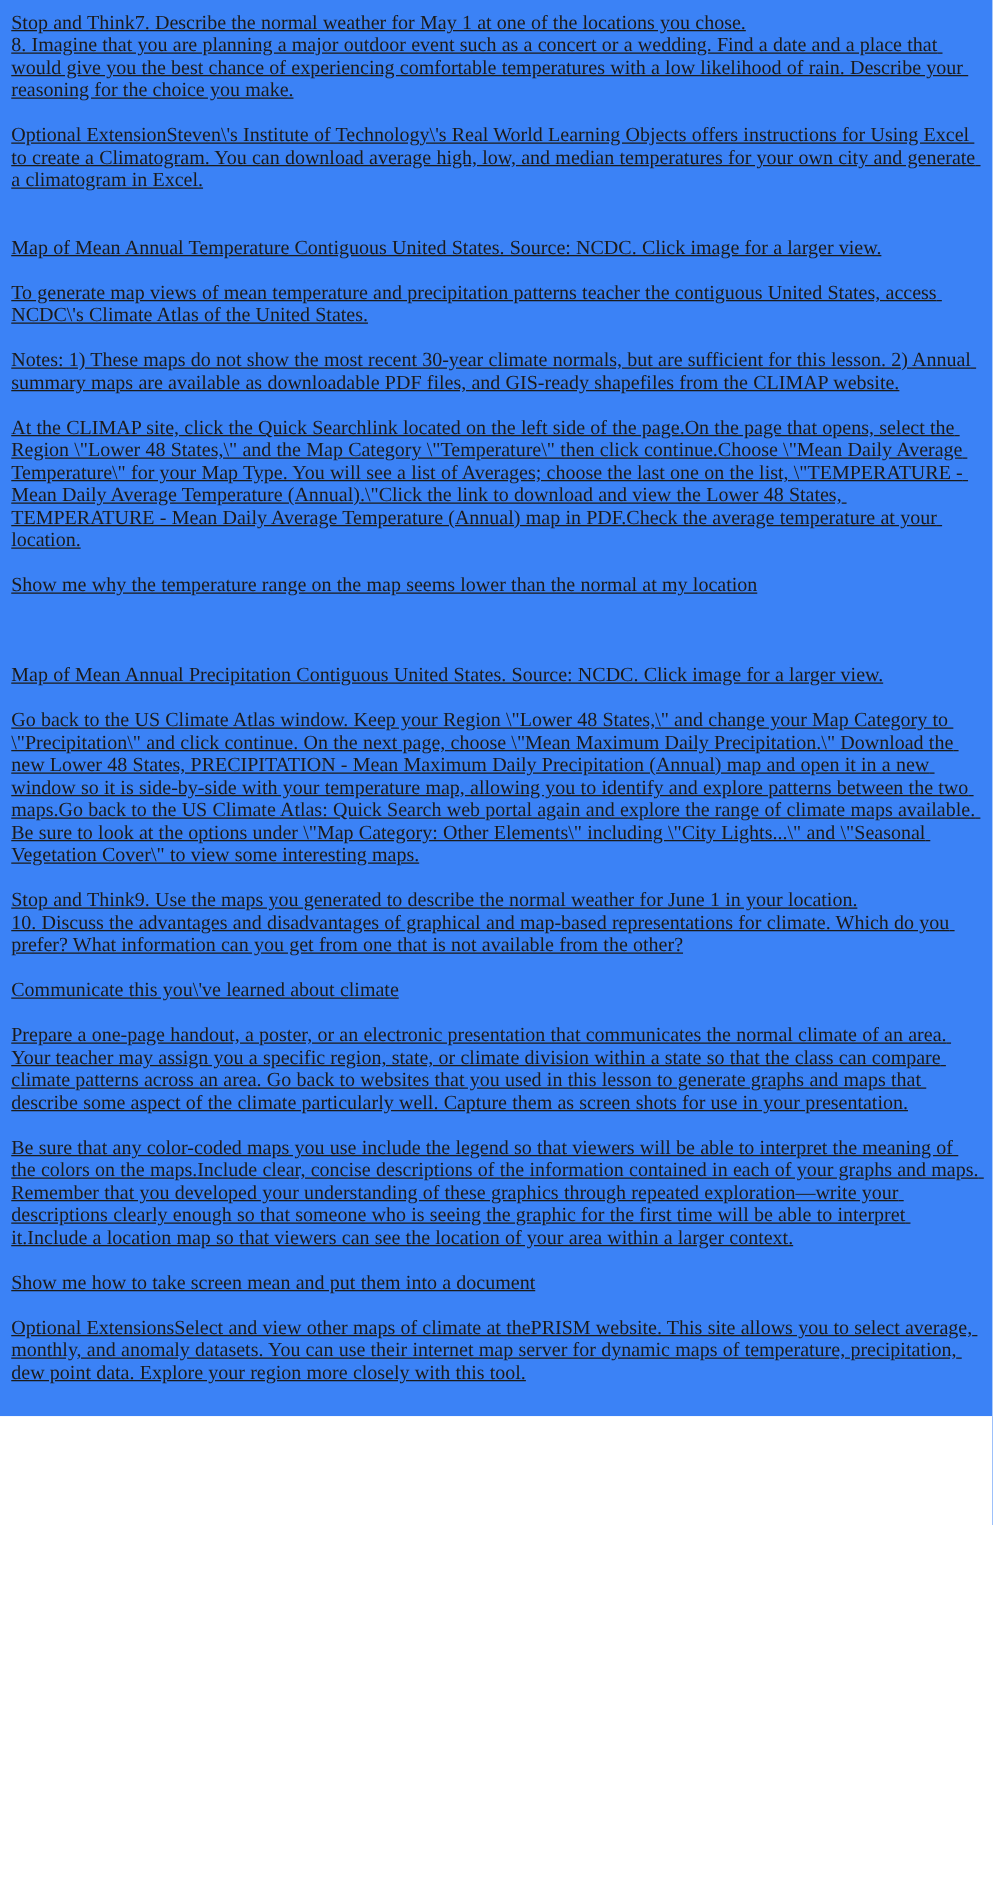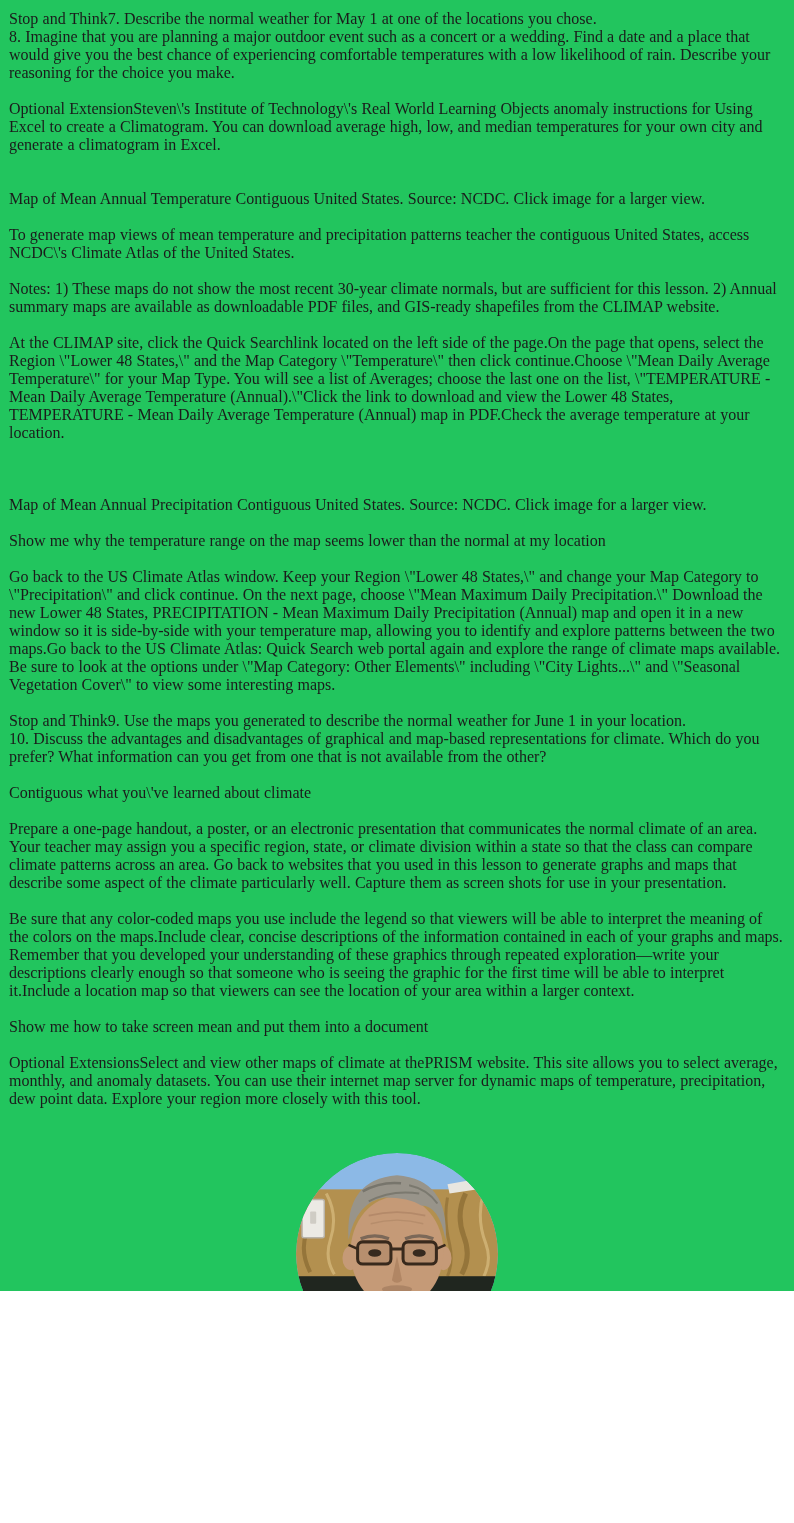--- a/index.html
+++ b/index.html
@@ -1,24 +1,25 @@
 <!DOCTYPE html>
 <html style="--av-sky: #8cb9e6; --av-marble: #b3904f; --av-marble-dark: #7c5e29; --av-marble-light: #d8bc80; --av-band: #20261f; --av-shirt: #7aa8dd; --av-shirt-dark: #5b88bf; --av-collar: #9cc0ea; --av-skin: #c59a77; --av-skin-dark: #a97f5e; --av-hair: #98948a; --av-hair-dark: #6f6d64; --av-glasses: #38291c;"><head>
 <meta charset="utf-8">
 <style>
   html, body { margin: 0; padding: 0; background: #ffffff; }
   .page {
     position: relative;
     width: 794px;
-    height: 1291px;
+    height: 1133px;
     margin: 0 auto;
-    background: #22c55e;
+    background: #3b82f6;
     overflow: hidden;
     font-family: "Liberation Serif", "DejaVu Serif", serif;
     color: #1b1b1b;
+    text-decoration: underline;
   }
   .doc {
     padding: 10px 8px 0 9px;
     font-size: 16px;
     line-height: 18px;
   }
   .doc p.para {
     margin: 0;
     white-space: pre-wrap;
     word-spacing: 0.2px;
@@ -56,31 +57,31 @@
   }
 </style>
 </head>
 <body>
 
 <div class="page">
 
   <div class="doc">
       <p class="para bl-0">Stop and Think7. Describe the normal weather for May 1 at one of the locations you chose.
 8. Imagine that you are planning a major outdoor event such as a concert or a wedding. Find a date and a place that would give you the best chance of experiencing comfortable temperatures with a low likelihood of rain. Describe your reasoning for the choice you make.</p>
-      <p class="para bl-1">Optional ExtensionSteven\'s Institute of Technology\'s Real World Learning Objects anomaly instructions for Using Excel to create a Climatogram. You can download average high, low, and median temperatures for your own city and generate a climatogram in Excel.</p>
+      <p class="para bl-1">Optional ExtensionSteven\'s Institute of Technology\'s Real World Learning Objects offers instructions for Using Excel to create a Climatogram. You can download average high, low, and median temperatures for your own city and generate a climatogram in Excel.</p>
       <p class="para bl-2">Map of Mean Annual Temperature Contiguous United States. Source: NCDC. Click image for a larger view.</p>
       <p class="para bl-1">To generate map views of mean temperature and precipitation patterns teacher the contiguous United States, access NCDC\'s Climate Atlas of the United States.</p>
       <p class="para bl-1">Notes: 1) These maps do not show the most recent 30-year climate normals, but are sufficient for this lesson. 2) Annual summary maps are available as downloadable PDF files, and GIS-ready shapefiles from the CLIMAP website.</p>
       <p class="para bl-1">At the CLIMAP site, click the Quick Searchlink located on the left side of the page.On the page that opens, select the Region \"Lower 48 States,\" and the Map Category \"Temperature\" then click continue.Choose \"Mean Daily Average Temperature\" for your Map Type. You will see a list of Averages; choose the last one on the list, \"TEMPERATURE - Mean Daily Average Temperature (Annual).\"Click the link to download and view the Lower 48 States, TEMPERATURE - Mean Daily Average Temperature (Annual) map in PDF.Check the average temperature at your location.</p>
+      <p class="para bl-1">Show me why the temperature range on the map seems lower than the normal at my location</p>
       <p class="para bl-3">Map of Mean Annual Precipitation Contiguous United States. Source: NCDC. Click image for a larger view.</p>
-      <p class="para bl-1">Show me why the temperature range on the map seems lower than the normal at my location</p>
       <p class="para bl-1">Go back to the US Climate Atlas window. Keep your Region \"Lower 48 States,\" and change your Map Category to \"Precipitation\" and click continue. On the next page, choose \"Mean Maximum Daily Precipitation.\" Download the new Lower 48 States, PRECIPITATION - Mean Maximum Daily Precipitation (Annual) map and open it in a new window so it is side-by-side with your temperature map, allowing you to identify and explore patterns between the two maps.Go back to the US Climate Atlas: Quick Search web portal again and explore the range of climate maps available. Be sure to look at the options under \"Map Category: Other Elements\" including \"City Lights...\" and \"Seasonal Vegetation Cover\" to view some interesting maps.</p>
       <p class="para bl-1">Stop and Think9. Use the maps you generated to describe the normal weather for June 1 in your location.
 10. Discuss the advantages and disadvantages of graphical and map-based representations for climate. Which do you prefer? What information can you get from one that is not available from the other?</p>
-      <p class="para bl-1">Contiguous what you\'ve learned about climate</p>
+      <p class="para bl-1">Communicate this you\'ve learned about climate</p>
       <p class="para bl-1">Prepare a one-page handout, a poster, or an electronic presentation that communicates the normal climate of an area. Your teacher may assign you a specific region, state, or climate division within a state so that the class can compare climate patterns across an area. Go back to websites that you used in this lesson to generate graphs and maps that describe some aspect of the climate particularly well. Capture them as screen shots for use in your presentation.</p>
       <p class="para bl-1">Be sure that any color-coded maps you use include the legend so that viewers will be able to interpret the meaning of the colors on the maps.Include clear, concise descriptions of the information contained in each of your graphs and maps. Remember that you developed your understanding of these graphics through repeated exploration—write your descriptions clearly enough so that someone who is seeing the graphic for the first time will be able to interpret it.Include a location map so that viewers can see the location of your area within a larger context.</p>
       <p class="para bl-1">Show me how to take screen mean and put them into a document</p>
       <p class="para bl-1">Optional ExtensionsSelect and view other maps of climate at thePRISM website. This site allows you to select average, monthly, and anomaly datasets. You can use their internet map server for dynamic maps of temperature, precipitation, dew point data. Explore your region more closely with this tool.</p>
     </div>
 
   <div class="avatar-wrap">
     <svg viewBox="0 0 200 200" aria-hidden="true">
       <defs>
         <clipPath id="avclip">

